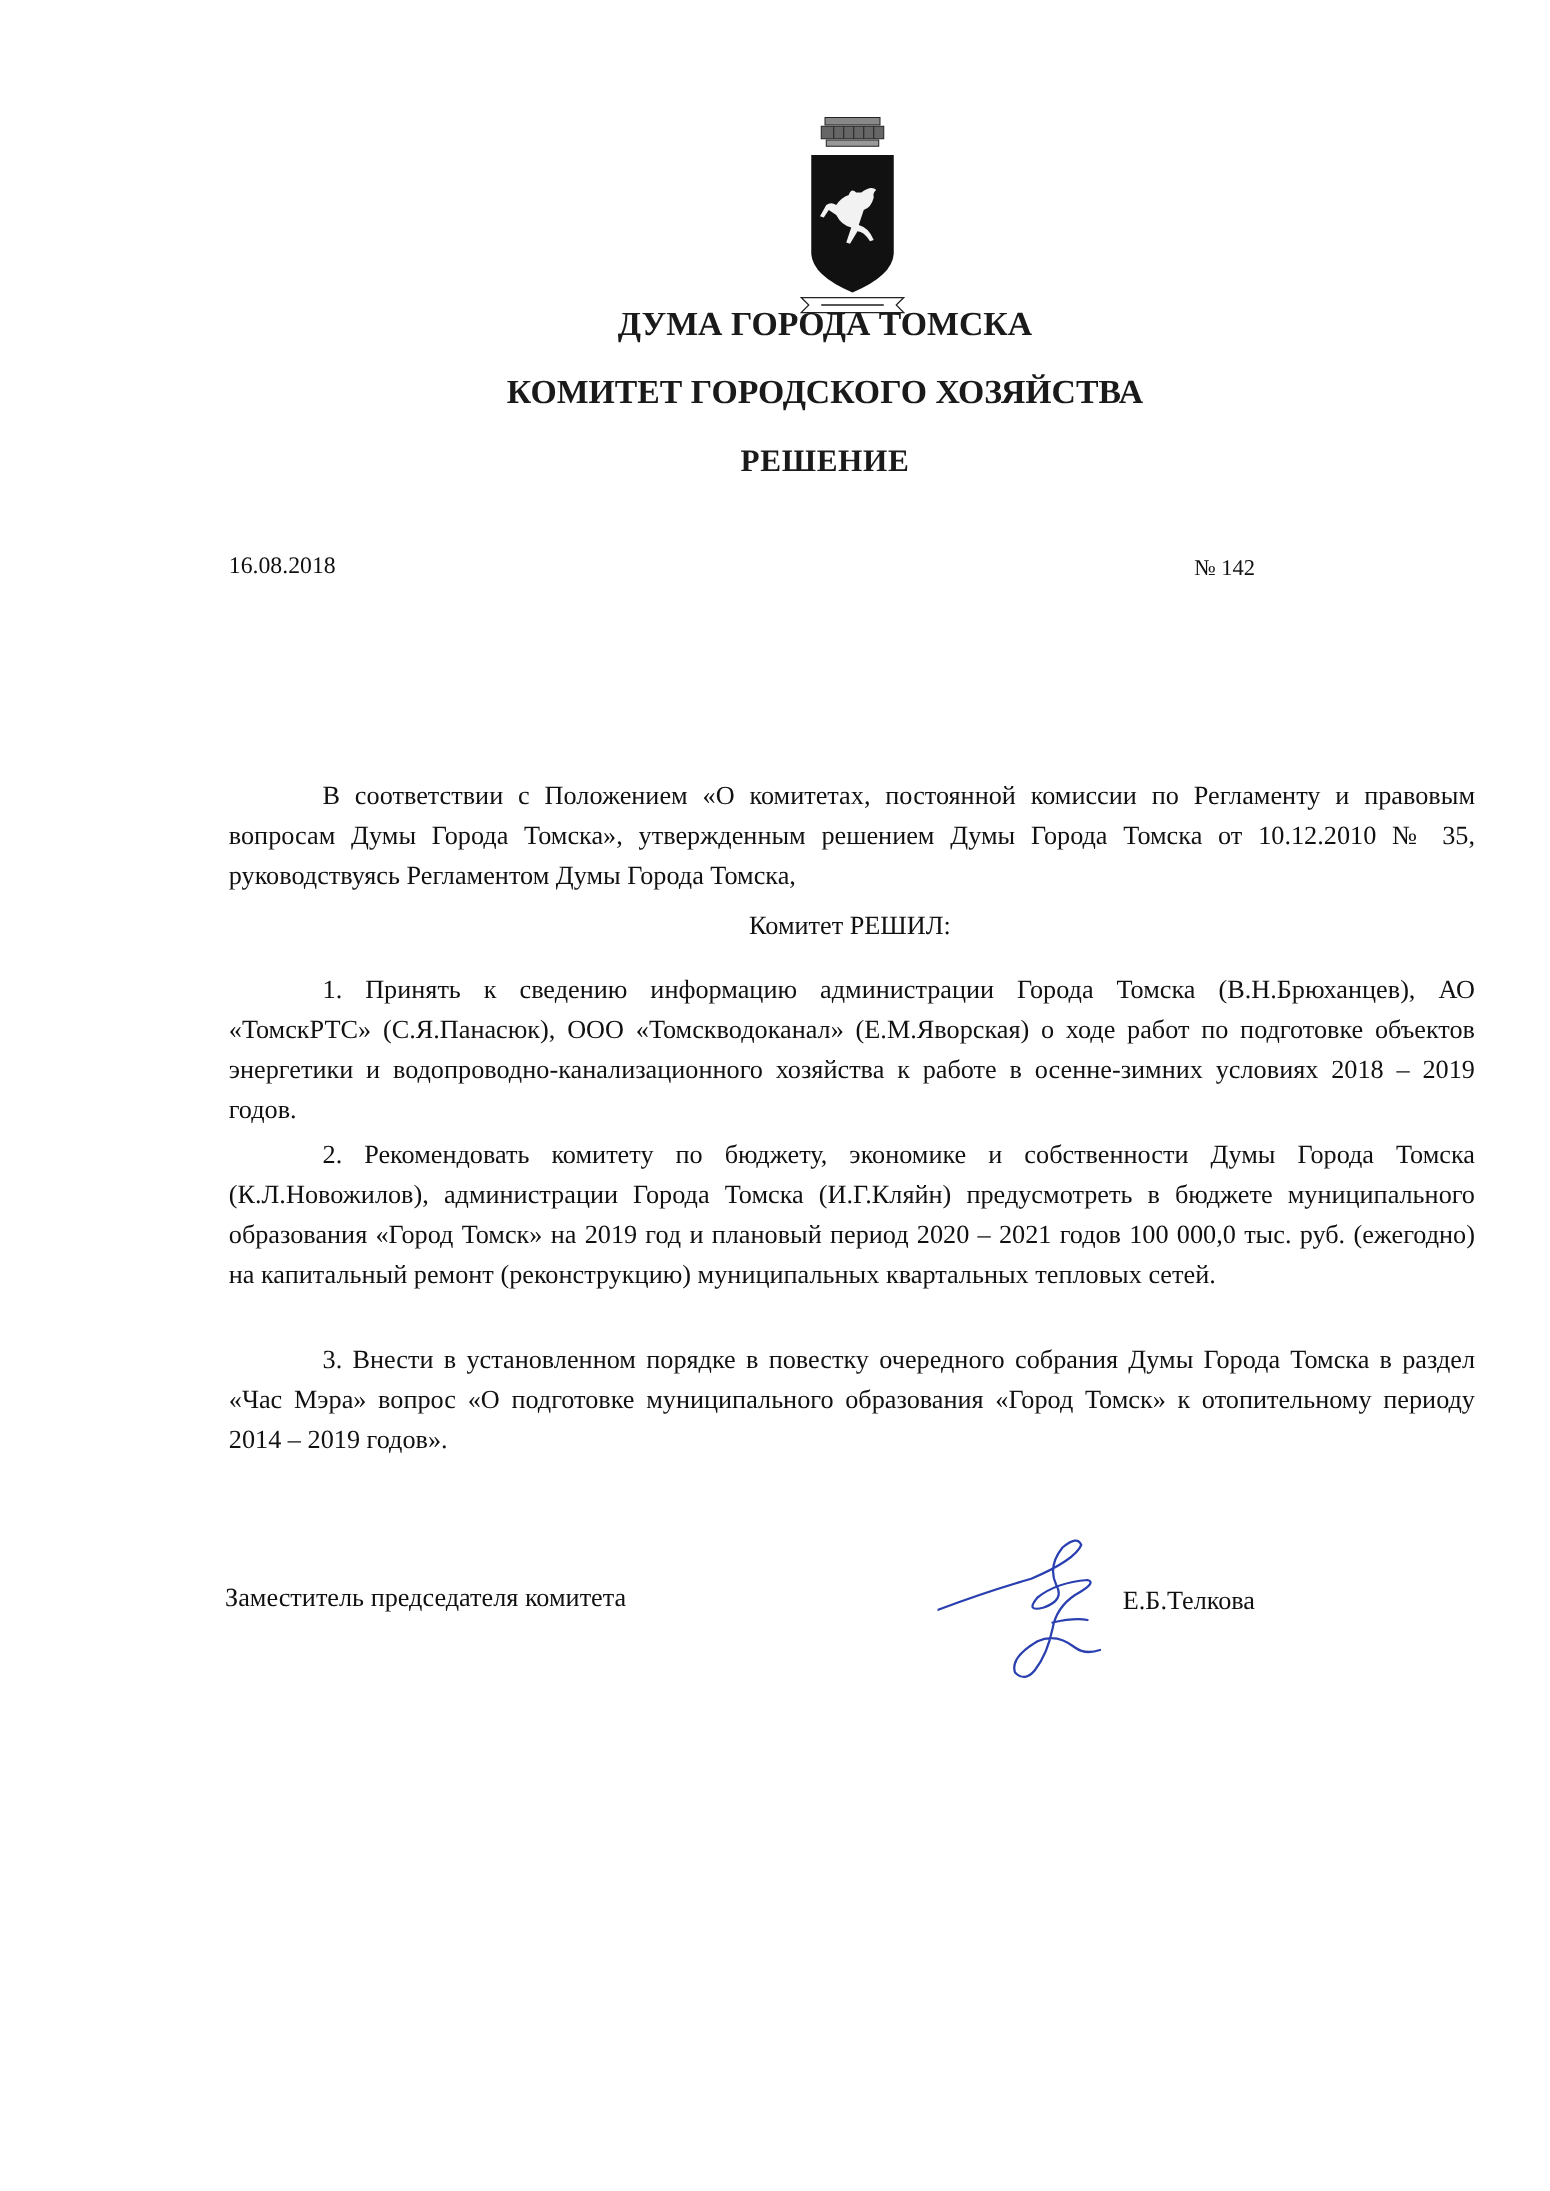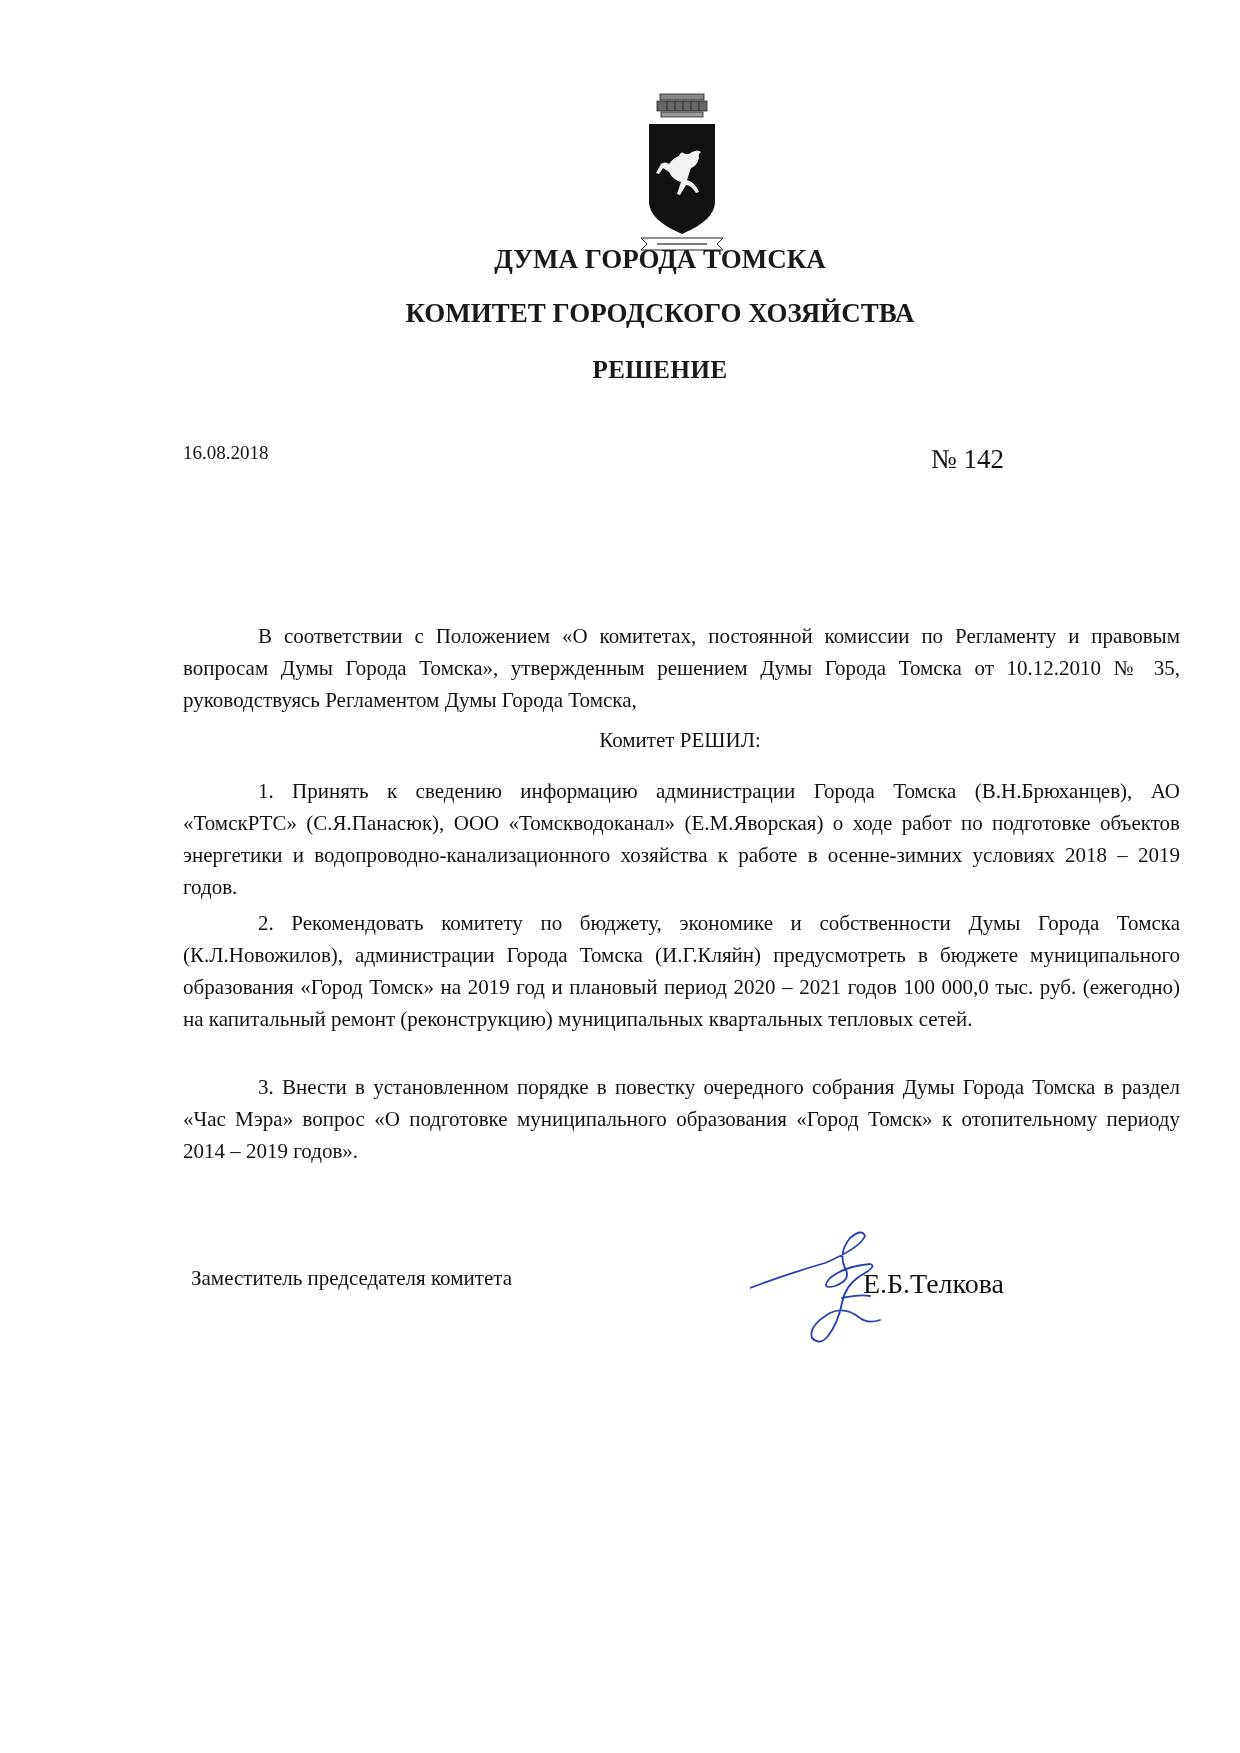--- a/index.html
+++ b/index.html
@@ -9,37 +9,37 @@
 
   .emblem { position: absolute; left: 627px; top: 92px; width: 110px; height: 160px; }
 
   .org-title { position: absolute; left: 0; width: 1240px; text-align: center;
                font-weight: bold; color: #1a1a1a; }
   .org-1 { top: 244px; font-size: 27px; padding-left: 40px; }
   .org-2 { top: 298px; font-size: 27px; padding-left: 40px; }
   .org-3 { top: 356px; font-size: 25px; padding-left: 40px; letter-spacing: 0.5px; }
 
   .date { position: absolute; left: 183px; top: 442px; font-size: 19px; }
-  .number { position: absolute; right: 60px; top: 444px; font-size: 27px; }
+  .number { position: absolute; right: 60px; top: 444px; font-size: 18px; }
 
   .subject { position: absolute; left: 183px; top: 485px; width: 425px;
              font-weight: bold; font-size: 21px; line-height: 24px; text-align: justify;
              text-align-last: left; }
 
   .body-text { position: absolute; left: 183px; width: 997px; font-size: 21px;
                line-height: 32px; text-align: justify; }
   .para-intro { top: 620px; text-indent: 75px; }
   .decision-heading { position: absolute; left: 0; width: 1240px; top: 728px;
                       text-align: center; font-size: 21px; padding-left: 60px; }
   .item-1 { top: 775px; text-indent: 75px; }
   .item-2 { top: 907px; text-indent: 75px; }
   .item-3 { top: 1071px; text-indent: 75px; }
 
-  .sign-title { position: absolute; left: 191px; top: 1266px; font-size: 21px; }
-  .sign-name { position: absolute; right: 60px; top: 1268px; font-size: 28px; }
+  .sign-title { position: absolute; left: 180px; top: 1266px; font-size: 21px; }
+  .sign-name { position: absolute; right: 60px; top: 1268px; font-size: 21px; }
   .signature { position: absolute; left: 750px; top: 1228px; width: 180px; height: 120px; }
 </style>
 </head>
 <body>
 
 <div class="page">
 
   <svg class="emblem" viewBox="0 0 110 160">
 
     <g fill="#444" stroke="#222" stroke-width="0.8">

